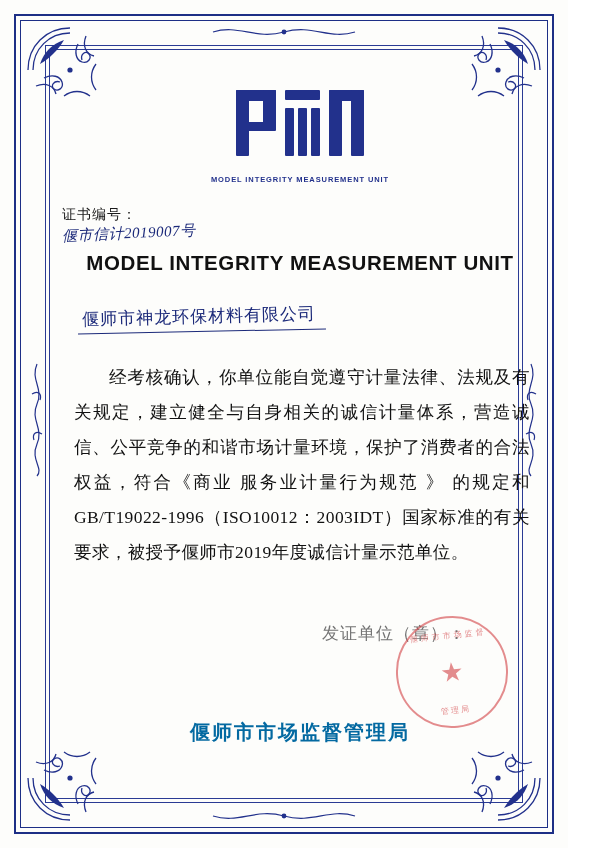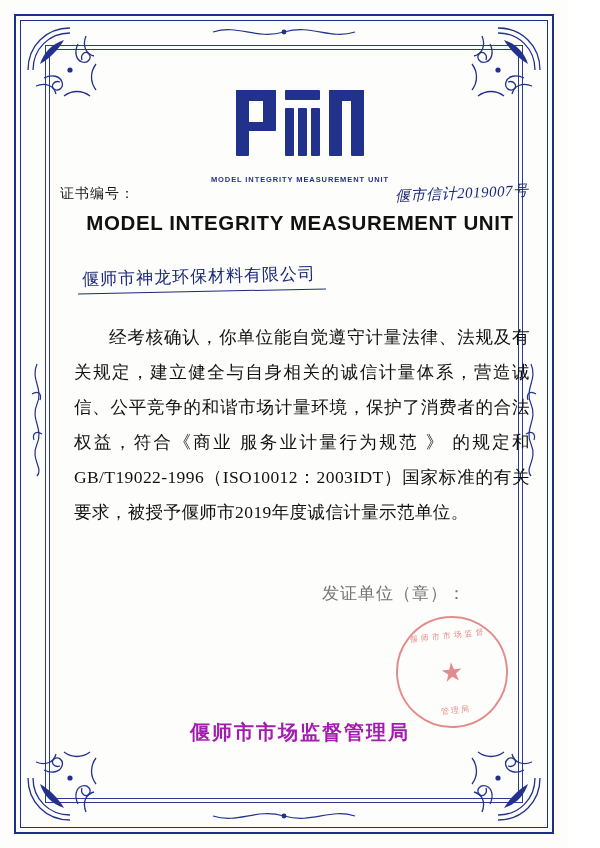--- a/index.html
+++ b/index.html
@@ -85,24 +85,26 @@
     margin-top: 7px;
     font-size: 7.5px;
     letter-spacing: 0.9px;
     color: #22318c;
     font-weight: bold;
     font-family: "Liberation Sans", sans-serif;
   }
 
   
   .cert-no-row {
+    margin-top: 22px;
     display: flex;
     justify-content: space-between;
     align-items: baseline;
     padding-right: 12px;
+    flex-direction: column;
   }
   .cert-no-label {
     font-size: 14px;
     color: #1a1a1a;
     font-family: "Liberation Serif", serif;
     letter-spacing: 1px;
   }
   .cert-no-value {
     font-size: 15px;
     color: #1c2a7a;
@@ -217,21 +219,21 @@
   .seal-text-bottom { bottom: 10px; letter-spacing: 2px; }
 
   
   .footer-org {
     position: absolute;
     left: 0; right: 0;
     bottom: 42px;
     text-align: center;
     font-size: 20px;
     font-weight: bold;
-    color: #a21caf;
+    color: #0369a1;
     font-family: "Liberation Serif", serif;
     letter-spacing: 2px;
   }
 </style>
 </head>
 <body>
 
 <div class="certificate">
 
   <div class="border-outer"></div>

